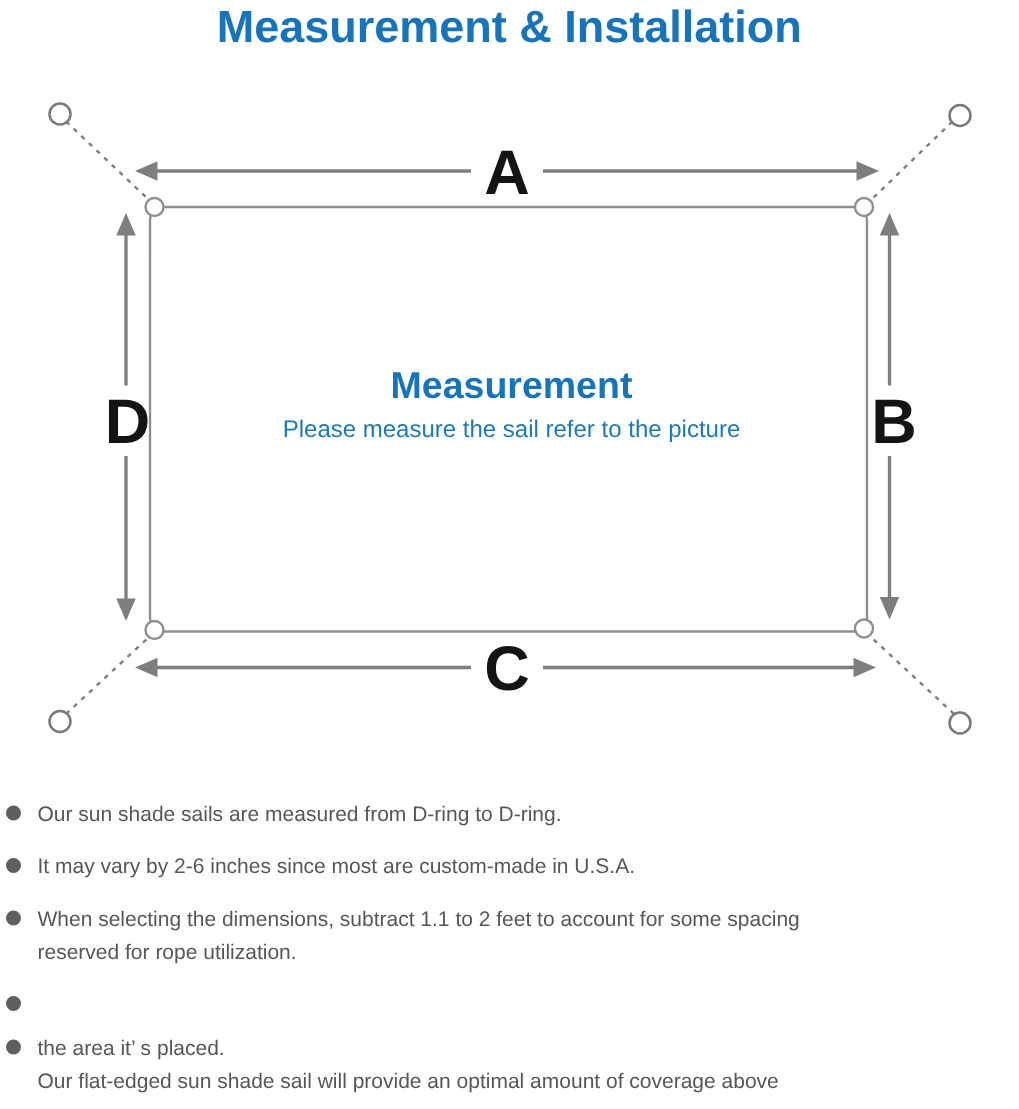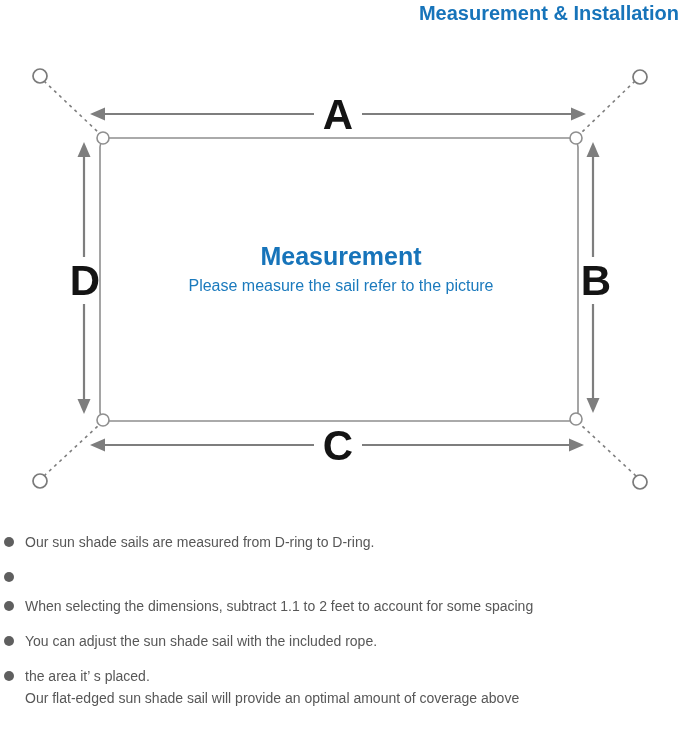--- a/index.html
+++ b/index.html
@@ -13,22 +13,22 @@
     height: 739px;
     background: #ffffff;
     font-family: "Liberation Sans", sans-serif;
     overflow: hidden;
   }
   .page-title {
     position: absolute;
     top: 2px;
     left: 0;
     width: 100%;
-    text-align: right;
-    font-size: 20px;
+    text-align: center;
+    font-size: 30px;
     font-weight: bold;
     letter-spacing: 0px;
     color: #1774ba;
   }
   .diagram-svg {
     position: absolute;
     top: 58px;
     left: 0;
   }
   .diagram-svg text {
@@ -154,34 +154,35 @@
 
     <div class="bullet-item">
       <span class="bullet-dot"></span>
       <span class="bullet-text">
         <span class="bullet-line">Our sun shade sails are measured from D-ring to D-ring.</span>
       </span>
     </div>
 
     <div class="bullet-item">
       <span class="bullet-dot"></span>
+      <span class="bullet-text">
+        <span class="bullet-line">It may vary by 2-6 inches since most are custom-made in U.S.A.</span>
+      </span>
     </div>
 
     <div class="bullet-item">
       <span class="bullet-dot"></span>
       <span class="bullet-text">
         <span class="bullet-line">When selecting the dimensions, subtract 1.1 to 2 feet to account for some spacing</span>
+        <span class="bullet-line">reserved for rope utilization.</span>
       </span>
     </div>
 
     <div class="bullet-item">
       <span class="bullet-dot"></span>
-      <span class="bullet-text">
-        <span class="bullet-line">You can adjust the sun shade sail with the included rope.</span>
-      </span>
     </div>
 
     <div class="bullet-item">
       <span class="bullet-dot"></span>
       <span class="bullet-text">
         <span class="bullet-line">the area it’ s placed.</span>
         <span class="bullet-line">Our flat-edged sun shade sail will provide an optimal amount of coverage above</span>
       </span>
     </div>
 

